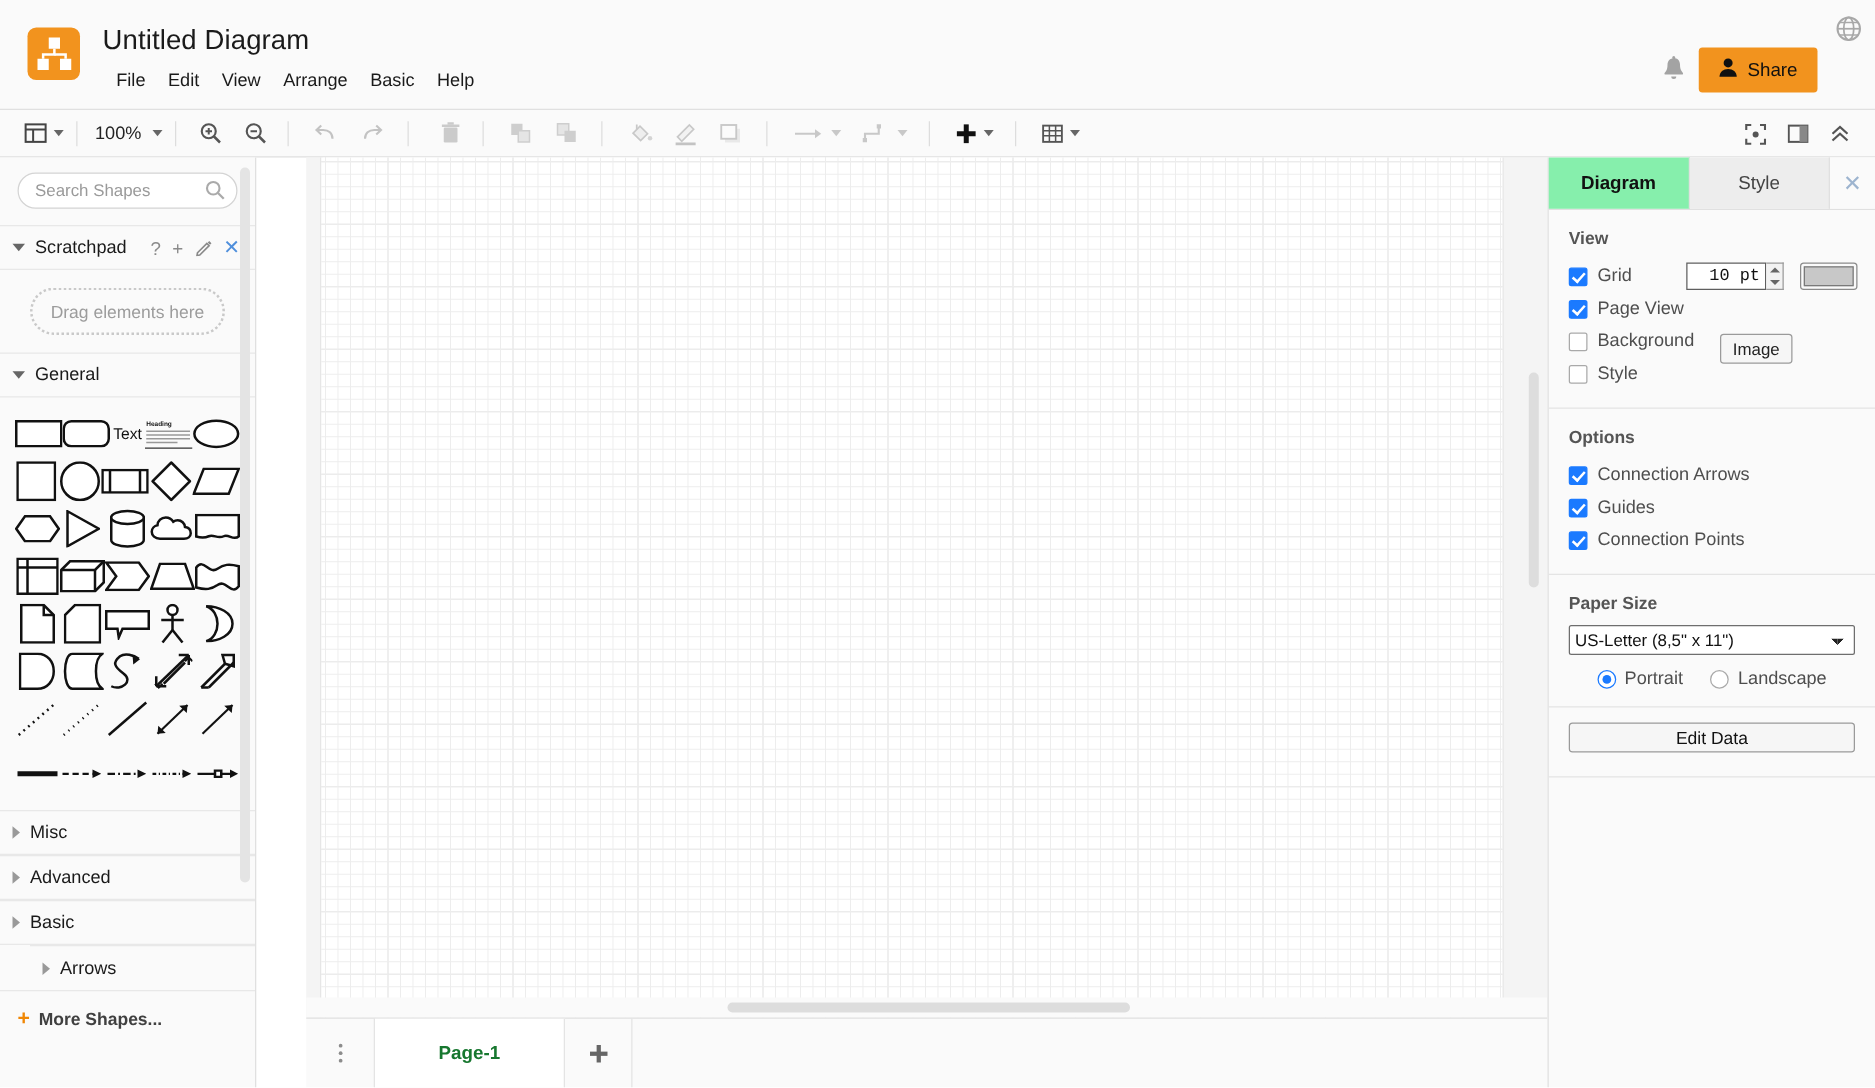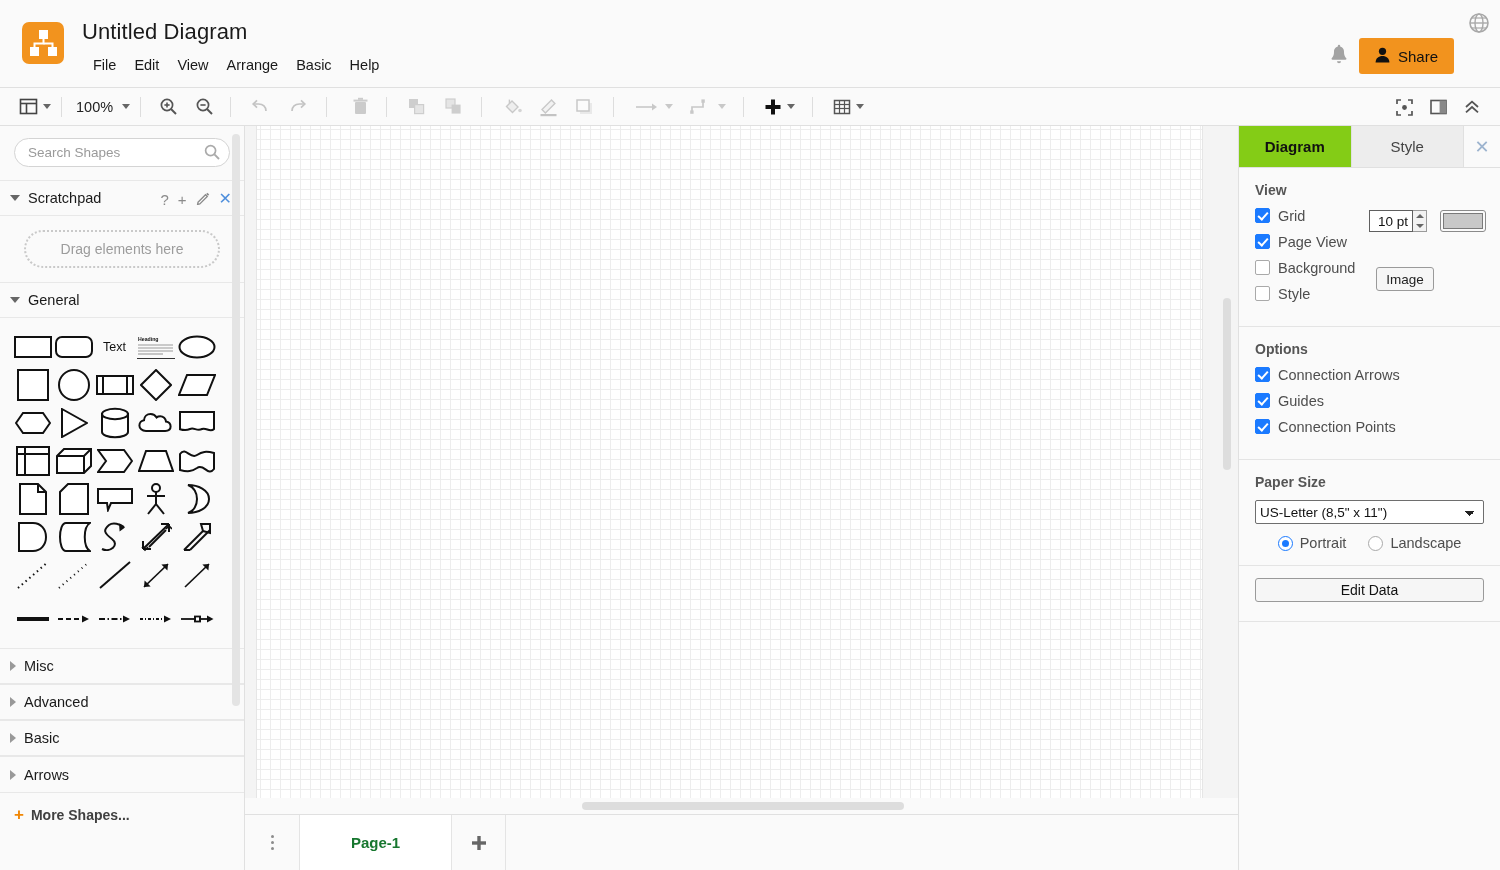--- a/index.html
+++ b/index.html
@@ -54,38 +54,38 @@
   }
   .tb-btn.disabled { opacity:.33; cursor:default; }
   .tb-sep { width:1px; height:20px; background:#ddd; margin:0 7px; }
   .tb-zoom { font-size:14.5px; color:#222; padding:0 4px; }
   .caret { width:0;height:0;border-left:4px solid transparent;border-right:4px solid transparent;
            border-top:5px solid #666; margin-left:5px; }
   .tb-right { position:absolute; right:14px; top:5px; display:flex; align-items:center; gap:6px; }
 
   
   .sidebar {
-    position:absolute; left:0; top:126px; width:245px; height:744px;
+    position:absolute; left:0; top:126px; width:205px; height:744px;
     background:#fafafa; border-right:1px solid #e0e0e0; overflow:hidden;
   }
   .search-wrap { position:relative; margin:12px 14px 0 14px; }
   .search-input {
     width:100%; height:29px; border:1px solid #d4d4d4; border-radius:15px;
     padding:0 30px 0 13px; font-size:13.5px; color:#333; background:#fff;
     font-family:inherit; outline:none;
   }
   .search-input::placeholder { color:#9a9a9a; }
   .search-icon { position:absolute; right:10px; top:6px; width:16px; height:16px; opacity:.55; }
 
   .section-hdr {
     height:36px; display:flex; align-items:center; padding-left:10px;
     border-top:1px solid #e8e8e8; border-bottom:1px solid #e8e8e8;
     background:#fafafa; cursor:pointer; position:relative;
   }
-  .section-hdr.noborder-bottom { border-bottom:none; }
+  .section-hdr.noborder-bottom { border-bottom:none;margin-left:24px; }
   .tri-down { width:0;height:0;border-left:5px solid transparent;border-right:5px solid transparent;
               border-top:6px solid #666; margin-right:8px; }
   .tri-right{ width:0;height:0;border-top:5px solid transparent;border-bottom:5px solid transparent;
               border-left:6px solid #999; margin-right:8px; }
   .section-title { font-size:14.5px; color:#1a1a1a; }
   .scratch-actions { position:absolute; right:12px; top:0; height:36px; display:flex; align-items:center; gap:9px; }
   .scratch-actions span { font-size:15px; color:#8a8a8a; cursor:pointer; line-height:1; }
   .scratch-actions .x { color:#4f8fdc; font-size:16px; }
 
   .drag-zone {
@@ -163,40 +163,40 @@
   .rpanel {
     position:absolute; left:1238px; top:126px; width:262px; height:744px;
     background:#fafafa; border-left:1px solid #e0e0e0;
   }
   .rtabs { display:flex; height:42px; border-bottom:1px solid #e0e0e0; position:relative; }
   .rtab {
     flex:1; display:flex; align-items:center; justify-content:center;
     font-size:15px; color:#444; cursor:pointer; background:#ededed;
     border-right:1px solid #e0e0e0;
   }
-  .rtab.active { background:#84cc16; color:#111; font-weight:bold; }
+  .rtab.active { background:#86efac; color:#111; font-weight:bold; }
   .rtab-close { width:36px; display:flex; align-items:center; justify-content:center;
                 color:#9db4cf; font-size:18px; cursor:pointer; background:#fafafa; }
   .rsection { padding:14px 16px 14px 16px; border-bottom:1px solid #e4e4e4; position:relative; }
   .rsection-title { font-size:14px; font-weight:bold; color:#555; margin-bottom:10px; }
-  .chk-row { display:flex; height:26px; gap:8px; }
+  .chk-row { display:flex; align-items:center; height:26px; gap:8px; }
   .chk {
     width:15px; height:15px; border:1px solid #a9a9a9; border-radius:2px; background:#fff;
     cursor:pointer; flex:none; position:relative;
   }
   .chk.on { background:#1b7aff; border-color:#1b7aff; }
   .chk.on:after {
     content:""; position:absolute; left:4px; top:1px; width:4px; height:8px;
     border:solid #fff; border-width:0 2px 2px 0; transform:rotate(42deg);
   }
   .chk-label { font-size:14.5px; color:#4e4e4e; }
   .grid-size-box { position:absolute; right:73px; top:42px; display:flex; align-items:center; }
   .grid-input {
-    width:44px; height:22px; border:1px solid #5f5f5f; background:#fff;
-    font-size:13.5px; text-align:right; padding:0 4px; color:#111; font-family:Liberation Sans, sans-serif; outline:none;
+    width:64px; height:22px; border:1px solid #5f5f5f; background:#fff;
+    font-size:13.5px; text-align:right; padding:0 4px; color:#111; font-family:Liberation Mono, monospace; outline:none;
   }
   .spinner { display:flex; flex-direction:column; border:1px solid #9a9a9a; border-left:none;
              width:14px; height:22px; background:#f2f2f2; cursor:pointer; }
   .spinner i { flex:1; display:flex; align-items:center; justify-content:center; }
   .sp-up { width:0;height:0;border-left:4px solid transparent;border-right:4px solid transparent;border-bottom:4px solid #666; }
   .sp-dn { width:0;height:0;border-left:4px solid transparent;border-right:4px solid transparent;border-top:4px solid #666; }
   .color-swatch {
     position:absolute; right:14px; top:42px; width:46px; height:22px;
     border:1px solid #8a8a8a; border-radius:3px; background:#fafafa;
     padding:2px; cursor:pointer;

